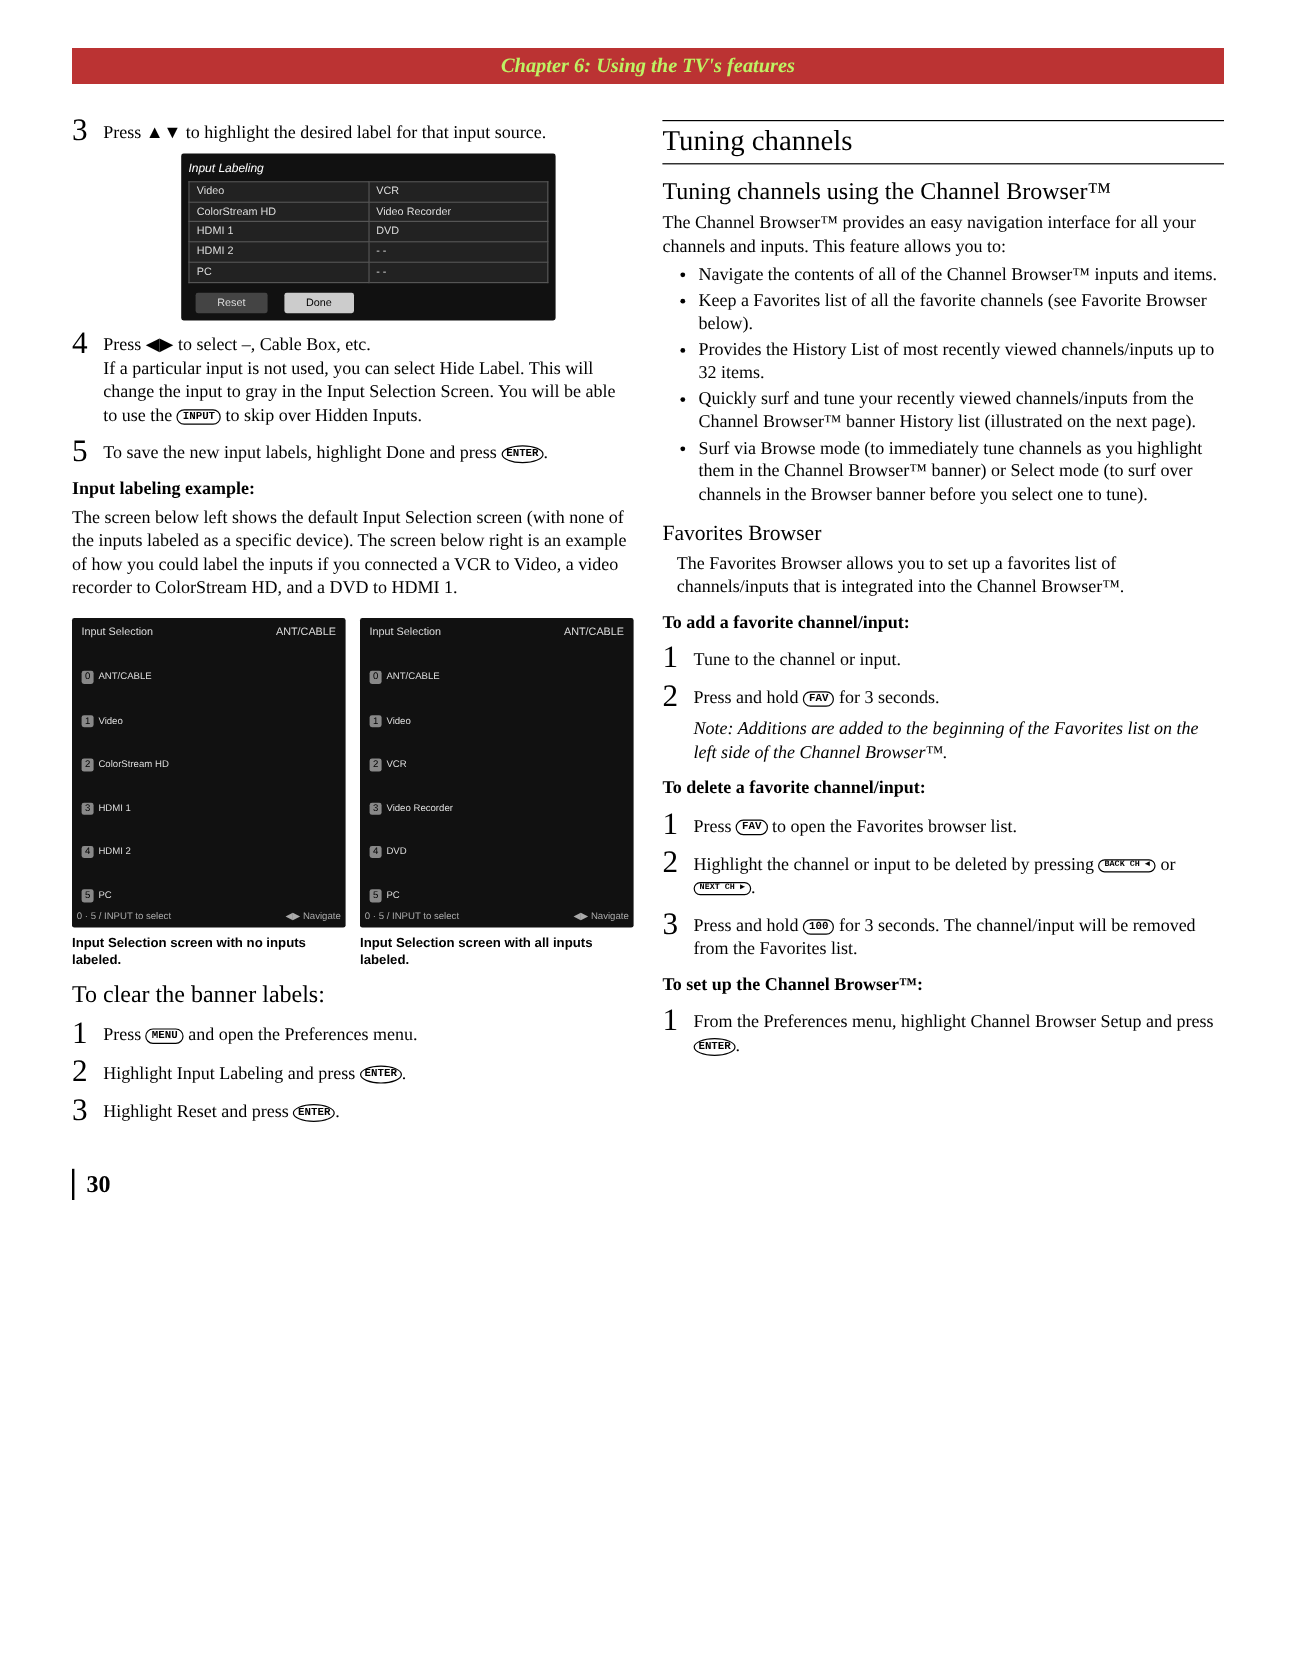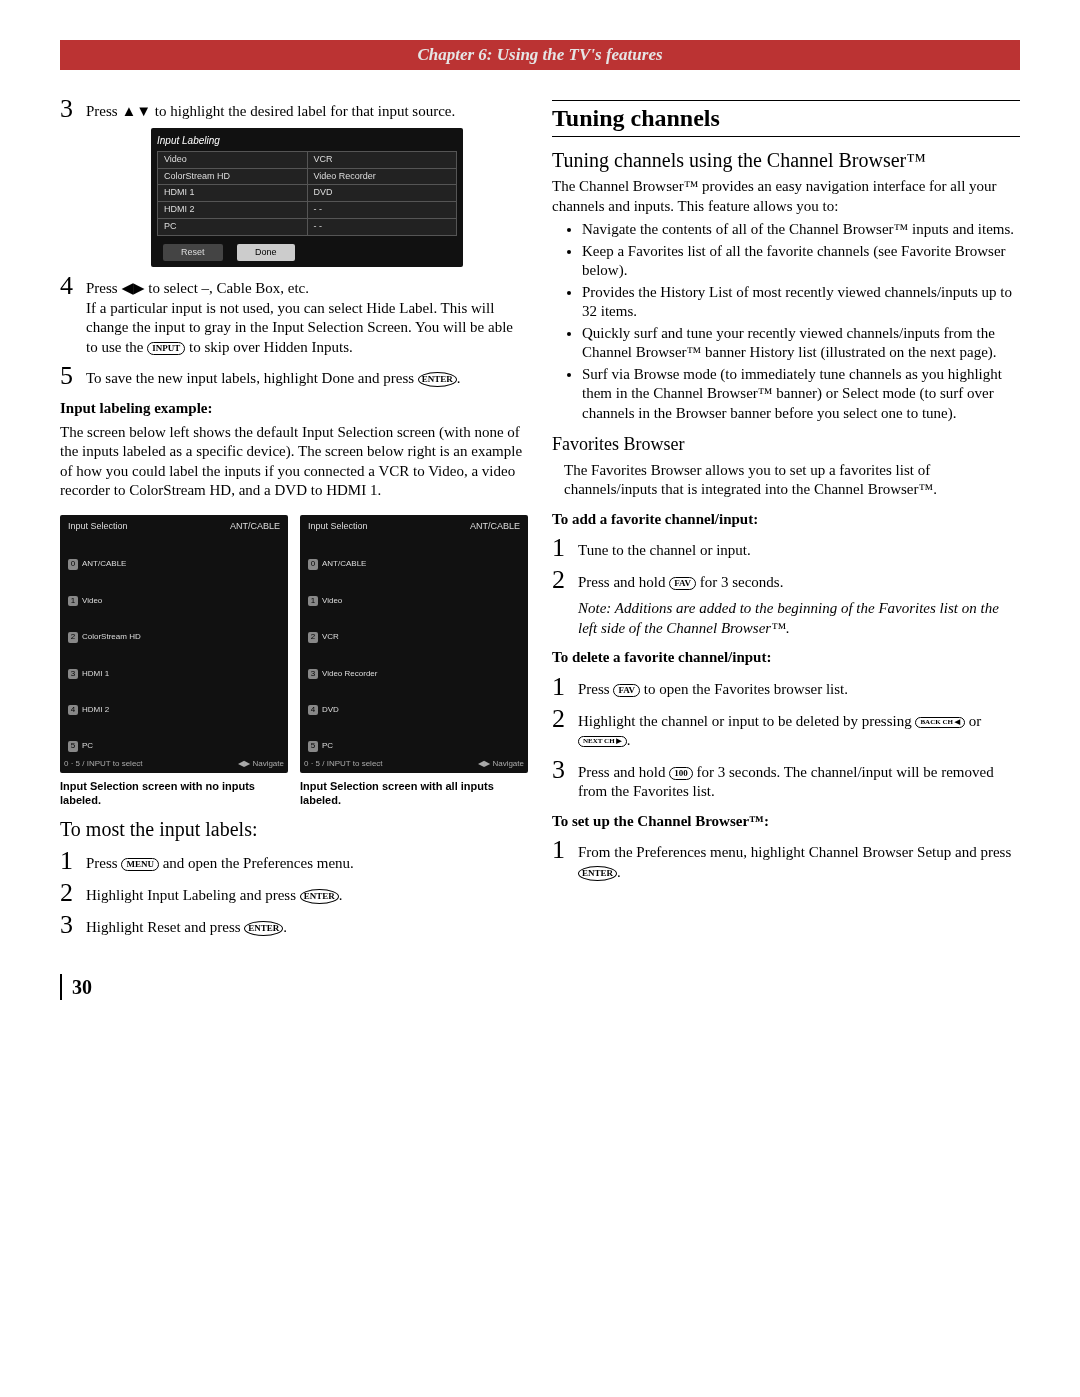--- a/index.html
+++ b/index.html
@@ -7,39 +7,39 @@
     padding: 40px 60px;
     font-family: "Times New Roman", serif;
     font-size: 15px;
     line-height: 1.3;
     color: #000;
     background: #fff;
     width: 960px;
   }
   .chapter-bar {
     background: #b33;
-    color: #e5e5e5;
+    color: #bef264;
     font-style: italic;
     font-weight: bold;
     text-align: center;
     padding: 4px 0;
     font-size: 17px;
     margin-bottom: 20px;
   }
   .columns {
     display: flex;
     gap: 24px;
   }
   .col {
     flex: 1;
     min-width: 0;
   }
   h1.section {
     font-size: 24px;
-    font-weight: bold;
+    font-weight: normal;
     border-top: 1px solid #000;
     border-bottom: 1px solid #000;
     padding: 2px 0;
     margin: 10px 0 10px 0;
   }
   h2.subsection {
     font-size: 20px;
     font-weight: normal;
     margin: 8px 0 2px 0;
   }
@@ -64,21 +64,21 @@
     flex: 1;
     padding-top: 6px;
   }
   .icon {
     display: inline-block;
     border: 1px solid #000;
     border-radius: 8px;
     font-size: 9px;
     padding: 1px 4px;
     vertical-align: middle;
-    font-family: Liberation Serif, serif;
+    font-family: Liberation Mono, monospace;
     font-weight: bold;
     line-height: 1;
   }
   .icon-oval {
     border-radius: 50%;
     padding: 2px 3px;
   }
   .reset-line {
     margin-left: 26px;
   }
@@ -223,21 +223,21 @@
           <div class="ui-row"><span class="n">5</span><span>PC</span></div>
           <div class="ui-ftr">
               <span>0 · 5 / INPUT to select</span>
               <span>◀▶ Navigate</span>
             </div>
         </div>
         <div class="screen-caption">Input Selection screen with all inputs labeled.</div>
       </div>
     </div>
 
-    <h2 class="subsection">To most the input labels:</h2>
+    <h2 class="subsection">To clear the banner labels:</h2>
 
     <div class="step">
       <div class="num">1</div>
       <div class="txt">
         <span>Press</span>
         <span class="icon">MENU</span>
         <span>and open the Preferences menu.</span>
       </div>
     </div>
     <div class="step">

